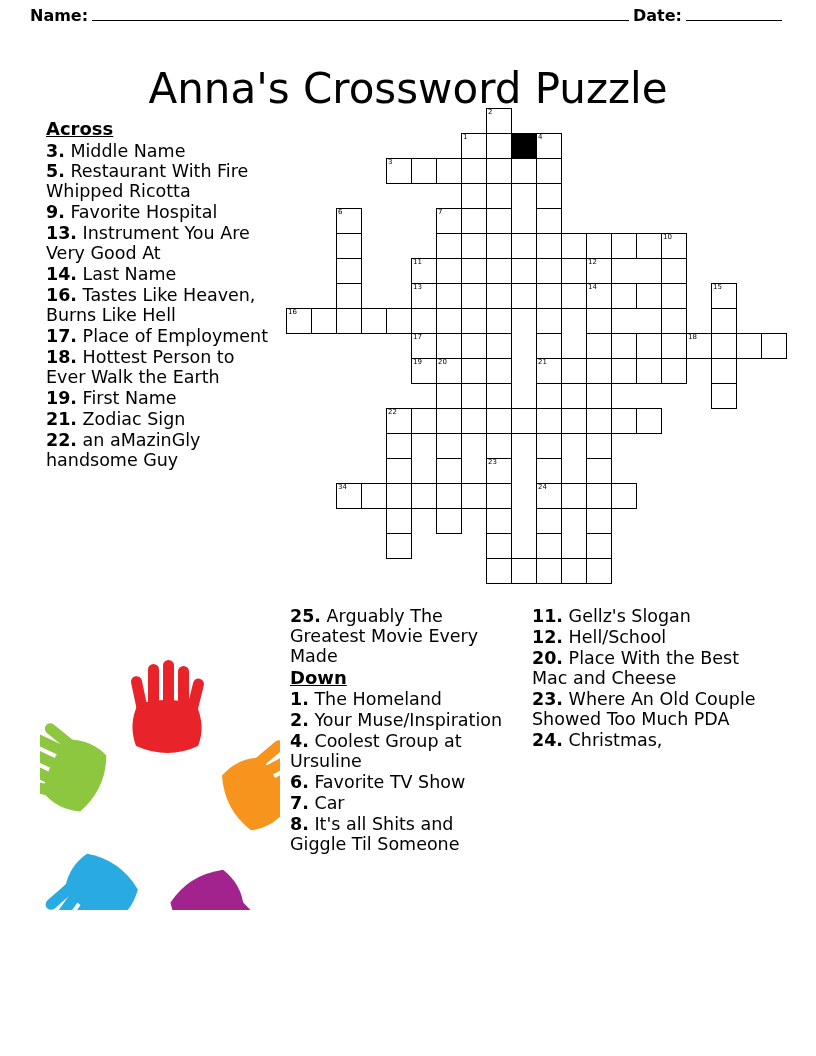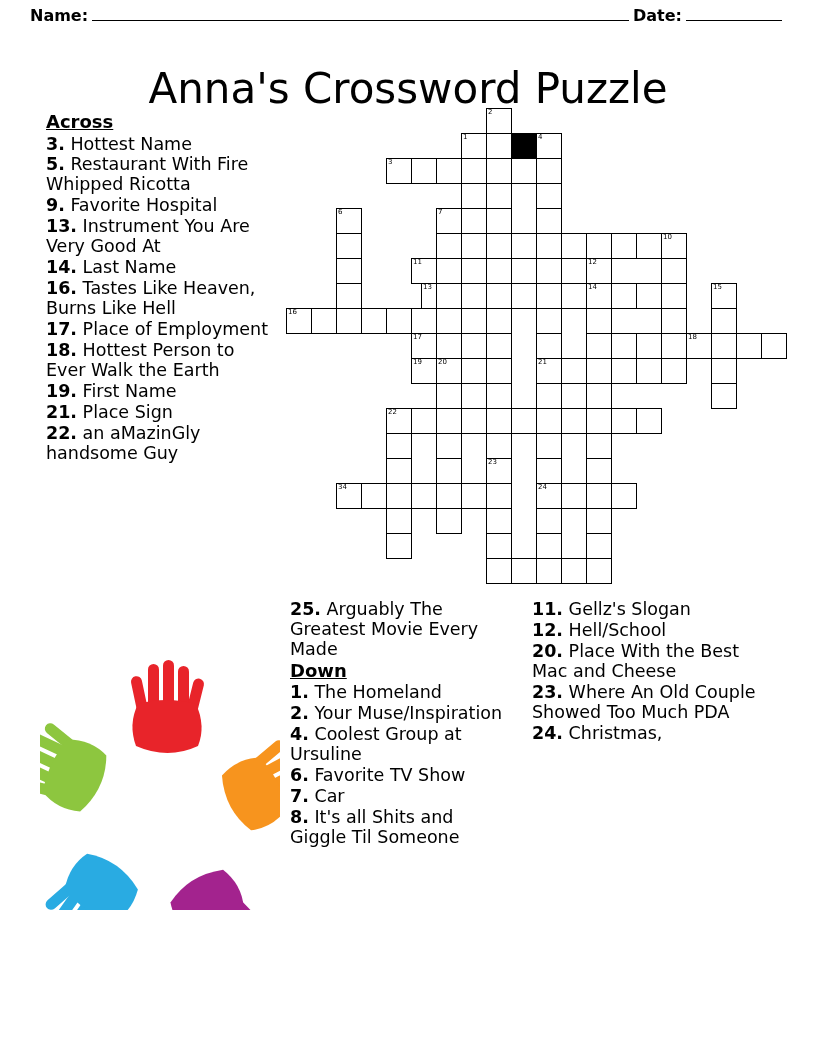--- a/index.html
+++ b/index.html
@@ -46,20 +46,21 @@
     font-size: 42px;
     font-weight: normal;
     letter-spacing: 0px;
     font-family: "DejaVu Sans", sans-serif;
   }
 
   
   .clues {
     font-size: 17.5px;
     line-height: 1.14;
+    margin-top: 7px;
   }
   .clue-heading {
     font-weight: bold;
     text-decoration: underline;
     font-size: 18px;
     margin-bottom: 2px;
     display: block;
   }
   .clue {
     display: block;
@@ -128,30 +129,30 @@
   <span class="header-label">Name:</span>
   <span class="header-rule rule-name"></span>
   <span class="header-label">Date:</span>
   <span class="header-rule rule-date"></span>
 </div>
 
 <h1 class="puzzle-title">Anna's Crossword Puzzle</h1>
 
 <div class="clues" id="col-across">
   <span class="clue-heading">Across</span>
-  <span class="clue"><span class="num">3.</span> <span>Hottest Name</span></span>
+  <span class="clue"><span class="num">3.</span> <span>Middle Name</span></span>
   <span class="clue"><span class="num">5.</span> <span>Restaurant With Fire Whipped Ricotta</span></span>
   <span class="clue"><span class="num">9.</span> <span>Favorite Hospital</span></span>
   <span class="clue"><span class="num">13.</span> <span>Instrument You Are Very Good At</span></span>
   <span class="clue"><span class="num">14.</span> <span>Last Name</span></span>
   <span class="clue"><span class="num">16.</span> <span>Tastes Like Heaven, Burns Like Hell</span></span>
   <span class="clue"><span class="num">17.</span> <span>Place of Employment</span></span>
   <span class="clue"><span class="num">18.</span> <span>Hottest Person to Ever Walk the Earth</span></span>
   <span class="clue"><span class="num">19.</span> <span>First Name</span></span>
-  <span class="clue"><span class="num">21.</span> <span>Place Sign</span></span>
+  <span class="clue"><span class="num">21.</span> <span>Zodiac Sign</span></span>
   <span class="clue"><span class="num">22.</span> <span>an aMazinGly handsome Guy</span></span>
 </div>
 
 <div class="clues" id="col-mid">
   <span class="clue"><span class="num">25.</span> <span>Arguably The Greatest Movie Every Made</span></span>
   <span class="clue-heading">Down</span>
   <span class="clue"><span class="num">1.</span> <span>The Homeland</span></span>
   <span class="clue"><span class="num">2.</span> <span>Your Muse/Inspiration</span></span>
   <span class="clue"><span class="num">4.</span> <span>Coolest Group at Ursuline</span></span>
   <span class="clue"><span class="num">6.</span> <span>Favorite TV Show</span></span>
@@ -218,21 +219,21 @@
       <span class="cn">11</span>
     </div>
     <div class="cell" style="left: 150px; top: 150px;"></div>
     <div class="cell" style="left: 200px; top: 150px;"></div>
     <div class="cell" style="left: 250px; top: 150px;"></div>
     <div class="cell" style="left: 300px; top: 150px;">
       <span class="cn">12</span>
     </div>
     <div class="cell" style="left: 375px; top: 150px;"></div>
     <div class="cell" style="left: 50px; top: 175px;"></div>
-    <div class="cell" style="left: 135px; top: 175px;">
+    <div class="cell" style="left: 125px; top: 175px;">
       <span class="cn">13</span>
     </div>
     <div class="cell" style="left: 150px; top: 175px;"></div>
     <div class="cell" style="left: 175px; top: 175px;"></div>
     <div class="cell" style="left: 200px; top: 175px;"></div>
     <div class="cell" style="left: 225px; top: 175px;"></div>
     <div class="cell" style="left: 250px; top: 175px;"></div>
     <div class="cell" style="left: 275px; top: 175px;"></div>
     <div class="cell" style="left: 300px; top: 175px;">
       <span class="cn">14</span>

